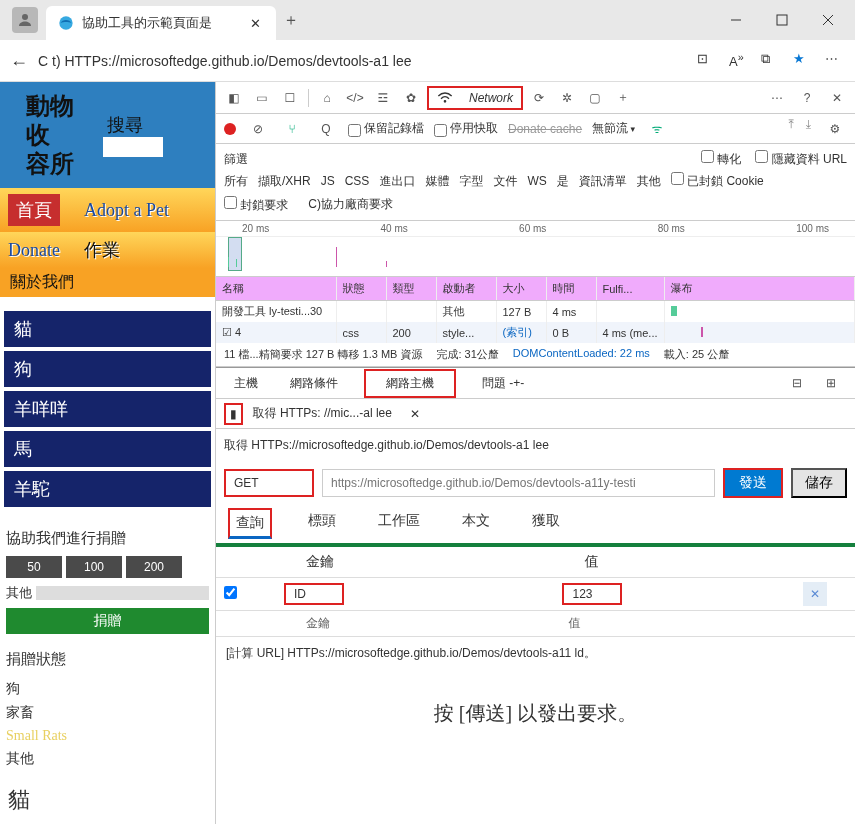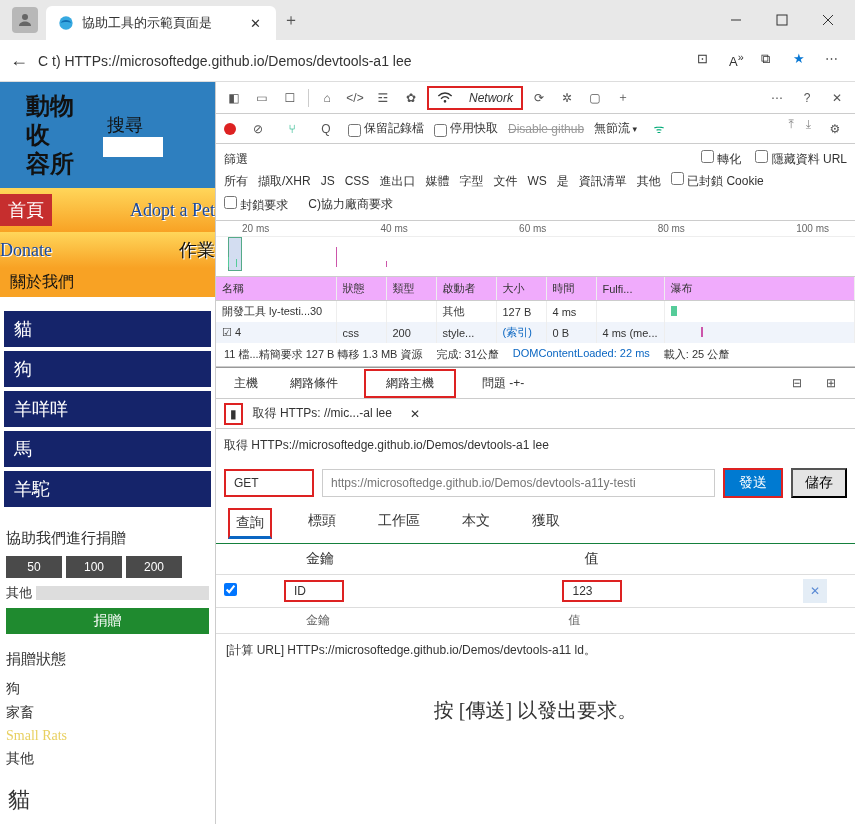--- a/index.html
+++ b/index.html
@@ -28,21 +28,21 @@
 
 
 .main { display: flex; height: calc(824px - 82px); }
 
 
 .page { width: 215px; background: #fff; overflow: hidden; }
 .banner { background: #2e7fbf; padding: 10px; }
 .banner-title { color: #111; font-size: 24px; font-weight: bold; line-height: 1.2; }
 .search-label { font-family: "KaiTi", serif; color: #111; font-size: 18px; margin-left: 4px; }
 .search-box { background: #fff; width: 60px; height: 20px; display: inline-block; vertical-align: middle; }
-.navrow { background: linear-gradient(#ffd65a, #f8a224); padding: 6px 0; display: flex; gap: 14px; align-items: center; justify-content: space-between; }
+.navrow { background: linear-gradient(#ffd65a, #f8a224); padding: 6px 8px; display: flex; gap: 24px; align-items: center; }
 .navrow .home { background: #c62e2e; color: #fff; font-family: "KaiTi", serif; font-size: 18px; padding: 4px 8px; }
 .navrow a { color: #1a4aa0; font-family: "KaiTi", serif; font-size: 18px; text-shadow: 1px 1px #fff; }
 .about { font-family: "KaiTi", serif; font-size: 16px; color: #111; padding: 4px 10px; background: linear-gradient(#f8a224, #f8a224 0); }
 .bluelist { padding: 10px 2px; }
 .bluelist .item { background: #15246a; color: #fff; font-family: "KaiTi", serif; font-size: 18px; padding: 6px 10px; margin: 4px 2px; }
 .donate-sec { padding: 8px 6px; }
 .donate-sec h4 { font-family: "KaiTi", serif; font-size: 15px; font-weight: normal; margin-bottom: 8px; }
 .amts { display: flex; gap: 4px; }
 .amt { background: #4a4a4a; color: #fff; font-size: 12px; padding: 4px 0; width: 56px; text-align: center; cursor: pointer; }
 .other-row { display: flex; align-items: center; gap: 4px; margin: 6px 0; font-family: "KaiTi", serif; }
@@ -97,21 +97,21 @@
 .req-bar { height: 30px; border-bottom: 1px solid #ccc; display: flex; align-items: center; padding: 0 8px; gap: 10px; font-size: 12px; }
 .req-bar .close-tab { margin-left: 8px; cursor: pointer; }
 .req-line { padding: 8px; font-size: 12px; }
 
 .method-row { display: flex; gap: 8px; padding: 6px 8px; align-items: center; }
 .method { width: 90px; height: 28px; border: 2px solid #d22; padding: 2px 8px; display: flex; align-items: center; }
 .url-input { flex: 1; border: 1px solid #ccc; height: 28px; padding: 0 8px; color: #888; font-size: 12px; }
 .send-btn { background: #007ad1; color: #fff; border: 2px solid #d22; padding: 4px 14px; cursor: pointer; font-size: 14px; }
 .save-btn { background: #e4e4e4; padding: 4px 12px; cursor: pointer; font-size: 14px; }
 
-.req-tabs { display: flex; gap: 30px; padding: 4px 12px; font-size: 14px; border-bottom: 1px solid #15803d; }
+.req-tabs { display: flex; gap: 30px; padding: 4px 12px; font-size: 14px; border-bottom: 4px solid #15803d; }
 .req-tabs .t { cursor: pointer; padding: 4px 6px; }
 .req-tabs .active { border: 2px solid #d22; border-bottom: 3px solid #0a66c2; }
 
 .params { }
 .params table { width: 100%; border-collapse: collapse; }
 .params th { text-align: left; padding: 6px 30px; font-weight: normal; font-size: 14px; border-bottom: 1px solid #ddd; }
 .params td { padding: 4px 8px; border-bottom: 1px solid #ddd; }
 .params .key, .params .val { border: 2px solid #d22; padding: 2px 8px; display: inline-block; min-width: 60px; }
 .params .del { width: 24px; height: 24px; background: #e4edf6; display: flex; align-items: center; justify-content: center; cursor: pointer; color: #5a8ad4; }
 .calc { padding: 8px 10px; font-size: 12px; }
@@ -263,21 +263,21 @@
       <span class="dt-ico" style="color:#0a7;">⑂</span>
       <span class="dt-ico">Q</span>
       <label>
           <input type="checkbox" style=""> 
           <span>保留記錄檔</span>
         </label>
       <label>
           <input type="checkbox" style=""> 
           <span>停用快取</span>
         </label>
-      <span style="text-decoration:line-through; color:#999;">Disable github</span>
+      <span style="text-decoration:line-through; color:#999;">Donate cache</span>
       <span class="throttle">無節流</span>
       <span class="dt-ico" style="color:#0a7;">ᯤ</span>
       <div class="end">
         <span>⤒</span>
         <span>⤓</span>
         <span class="dt-ico">⚙</span>
       </div>
     </div>
 
     <div class="filter-row">

